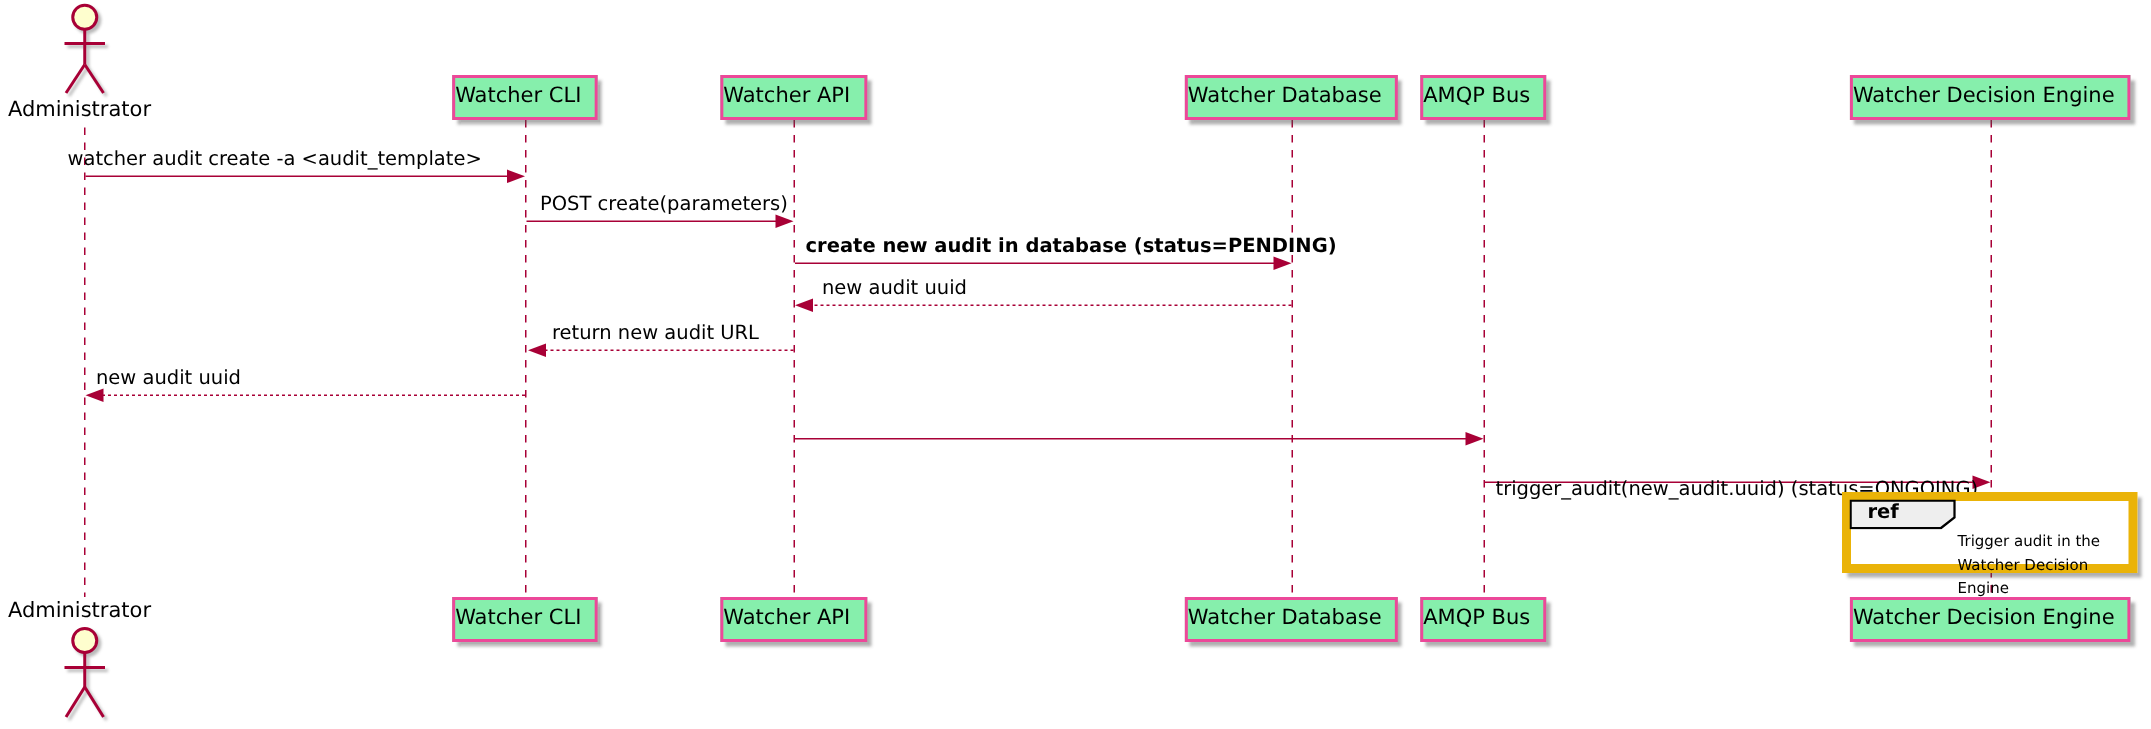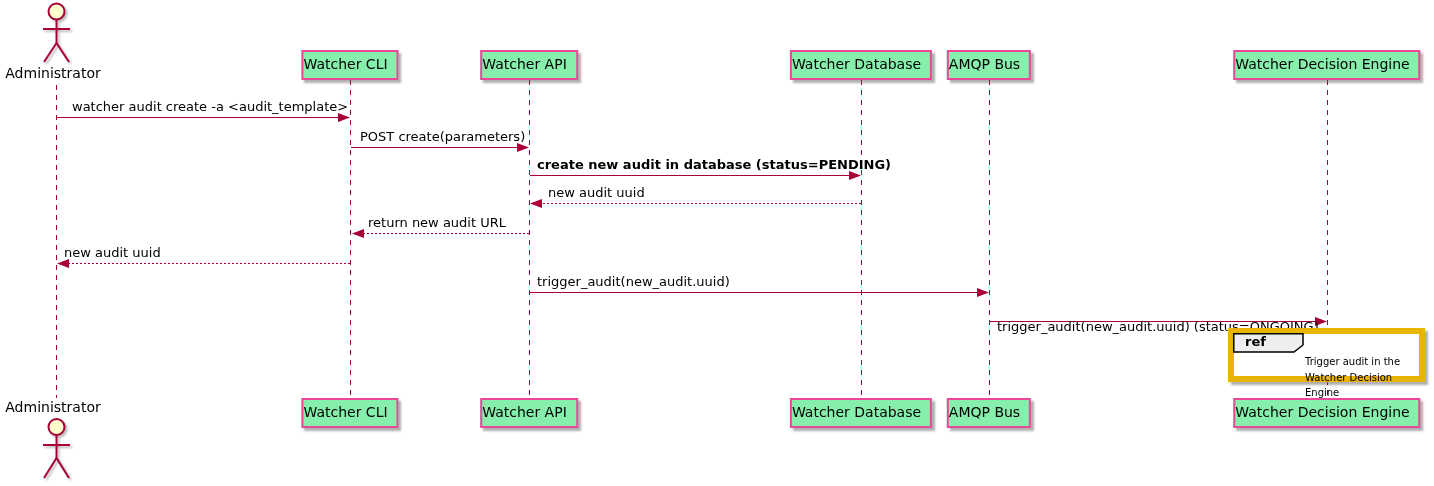--- a/index.html
+++ b/index.html
@@ -165,27 +165,26 @@
   <div class="participant-box" style="left:989px; top:50px;">AMQP Bus</div>
   <div class="participant-box" style="left:1327px; top:50px;">Watcher Decision Engine</div>
 
   <div class="actor-label" style="left:53px; top:399px;">Administrator</div>
   <div class="participant-box" style="left:350px; top:398px;">Watcher CLI</div>
   <div class="participant-box" style="left:529px; top:398px;">Watcher API</div>
   <div class="participant-box" style="left:861px; top:398px;">Watcher Database</div>
   <div class="participant-box" style="left:989px; top:398px;">AMQP Bus</div>
   <div class="participant-box" style="left:1327px; top:398px;">Watcher Decision Engine</div>
 
-  <div class="msg-label" style="left:72px; top:99px;">watcher audit create -a &lt;audit_template&gt;</div>
+  <div class="msg-label" style="left:45px; top:99px;">watcher audit create -a &lt;audit_template&gt;</div>
   <div class="msg-label" style="left:360px; top:129px;">POST create(parameters)</div>
   <div class="msg-label" style="left:537px; top:157px;font-weight:bold;">create new audit in database (status=PENDING)</div>
   <div class="msg-label" style="left:548px; top:185px;">new audit uuid</div>
   <div class="msg-label" style="left:368px; top:215px;">return new audit URL</div>
   <div class="msg-label" style="left:64px; top:245px;">new audit uuid</div>
-  <div class="msg-label" style="left:537px; top:274px;">trigger_audit(new_audit.uuid)</div>
   <div class="msg-label" style="left:997px; top:319px;">trigger_audit(new_audit.uuid) (status=ONGOING)</div>
 
   <div id="ref-box">
     <svg id="ref-header" viewBox="0 0 72 20" xmlns="http://www.w3.org/2000/svg">
       <path d="M0.75,0.75 H70 V12 L61,19 H0.75 Z" fill="#EEEEEE" stroke="#000000" stroke-width="1.5"></path>
     </svg>
     <span id="ref-keyword">ref</span>
     <div id="ref-text">
       <div>Trigger audit in the</div>
       <div>Watcher Decision Engine</div>

